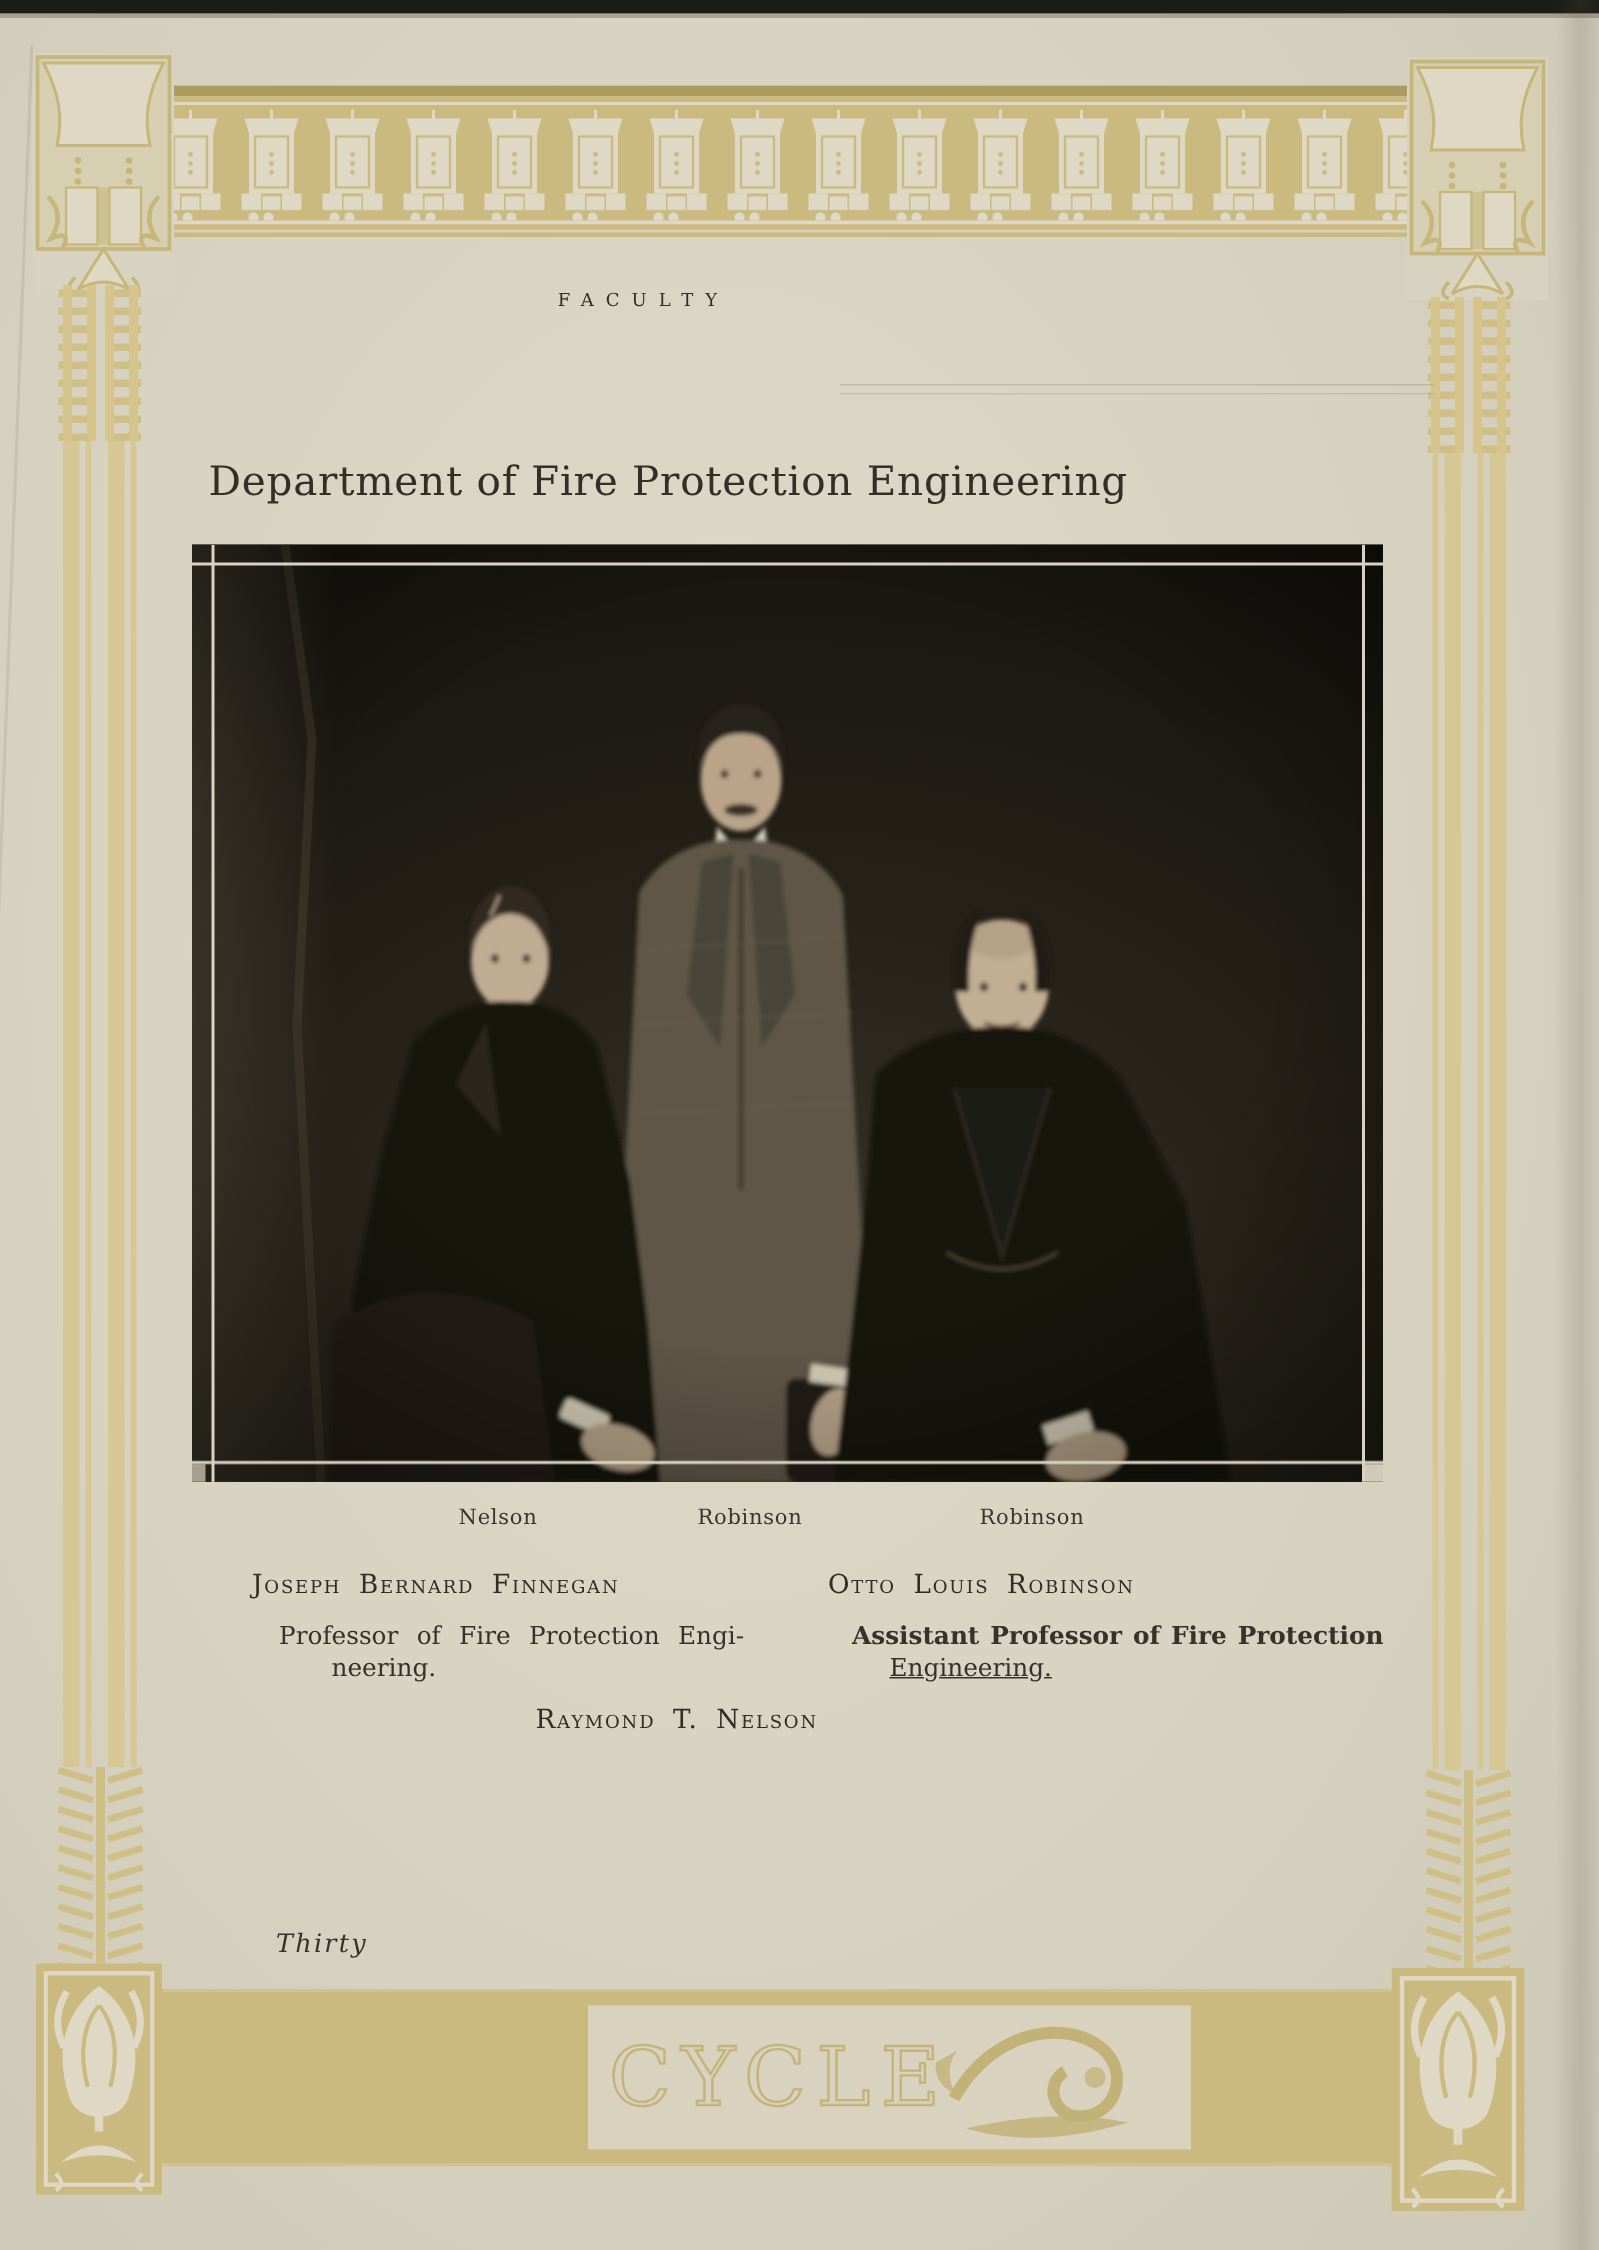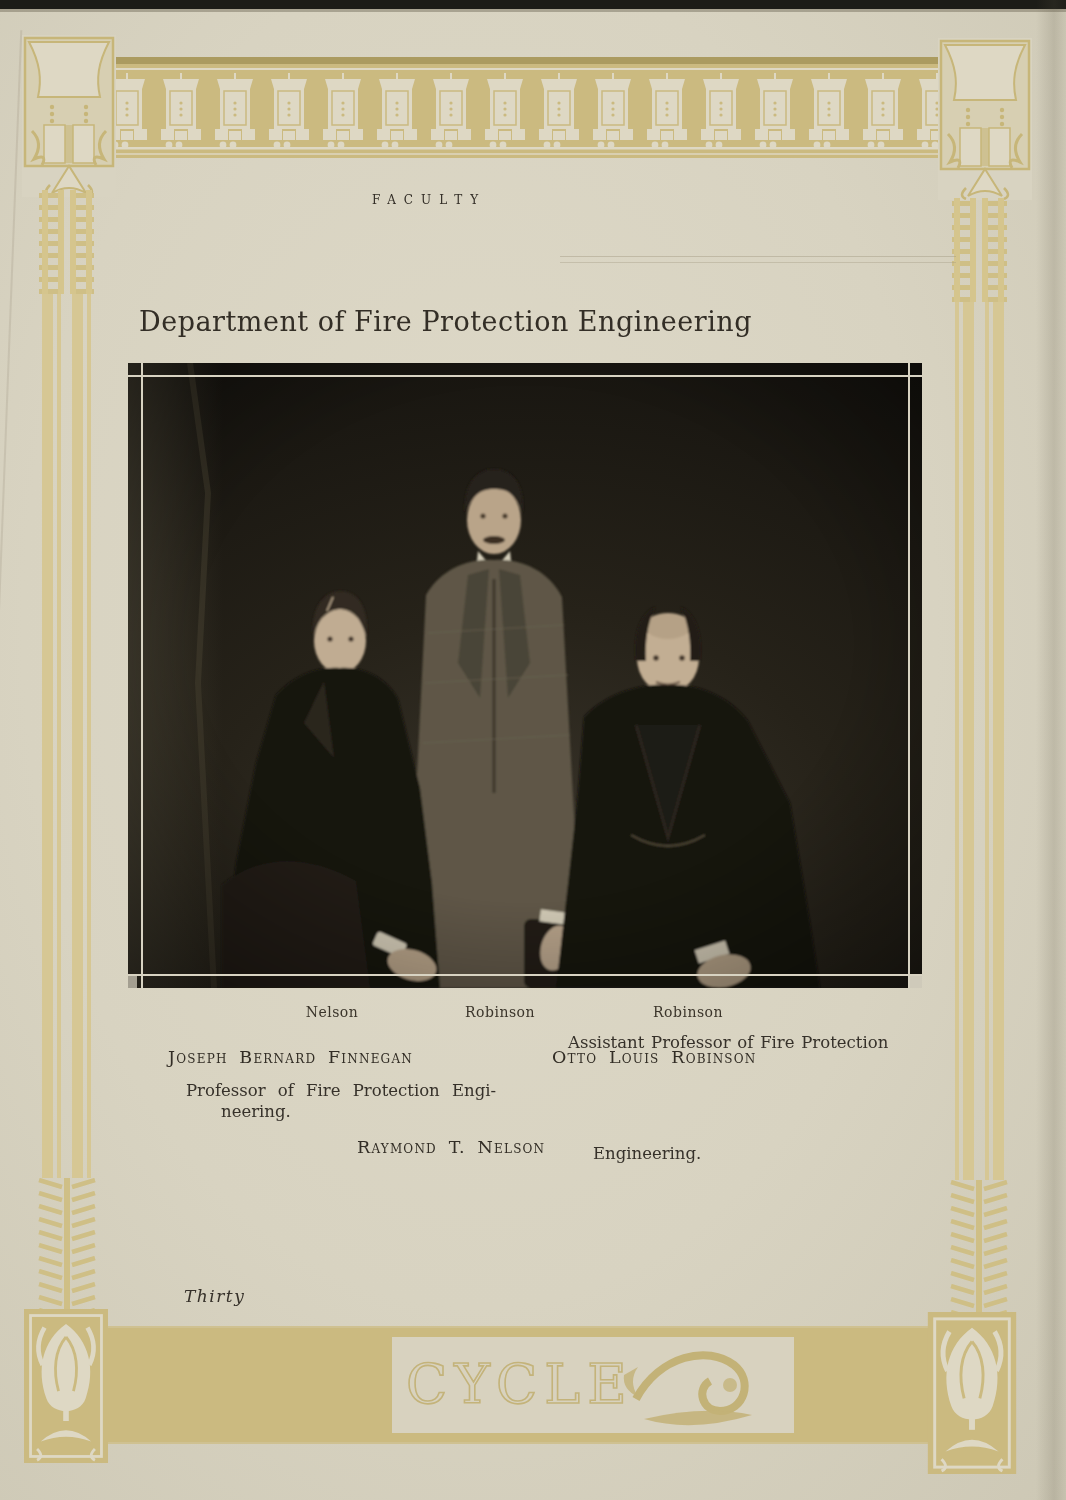--- a/index.html
+++ b/index.html
@@ -28,22 +28,22 @@
   
   .cap{top:1004px;font-size:14px;letter-spacing:.5px;color:#3b352b;transform:translateX(-50%);}
   .cap-l{left:332px;} .cap-c{left:500px;} .cap-f{left:688px;}
   
   .fac-name{font-variant:small-caps;font-size:17.5px;letter-spacing:1.2px;word-spacing:5px;color:#322d25;}
   .fac-line{font-size:16.5px;color:#36312a;}
   .n-left{left:168px;top:1047px;}
   .l1-left{left:186px;top:1081px;word-spacing:7px;}
   .l2-left{left:205px;top:1102px;margin-left:16px;}
   .n-right{left:552px;top:1047px;}
-  .l1-right{left:568px;top:1033px;word-spacing:1.5px;}
-  .l2-right{left:593px;top:1144px;}
+  .l1-right{left:568px;top:1081px;word-spacing:1.5px;font-weight:bold;}
+  .l2-right{left:593px;top:1102px;text-decoration:underline;}
   .n-center{left:357px;top:1137px;}
   .l-center{left:0;top:1170px;width:1030px;text-align:center;word-spacing:2px;}
   .folio{left:172px;top:1286px;font-size:17px;font-style:italic;letter-spacing:1.5px;color:#36312a;margin-left:12px;}
   
   .orn{pointer-events:none;}
   .band{left:104px;top:1326px;width:834px;height:118px;background:#cbba80;
     box-shadow:inset 0 0 0 2px rgba(221,215,196,.25);}
   .band-window{left:392px;top:1337px;width:402px;height:96px;background:#d8d2bf;}
   .flip{transform:scaleX(-1);}
 </style>

